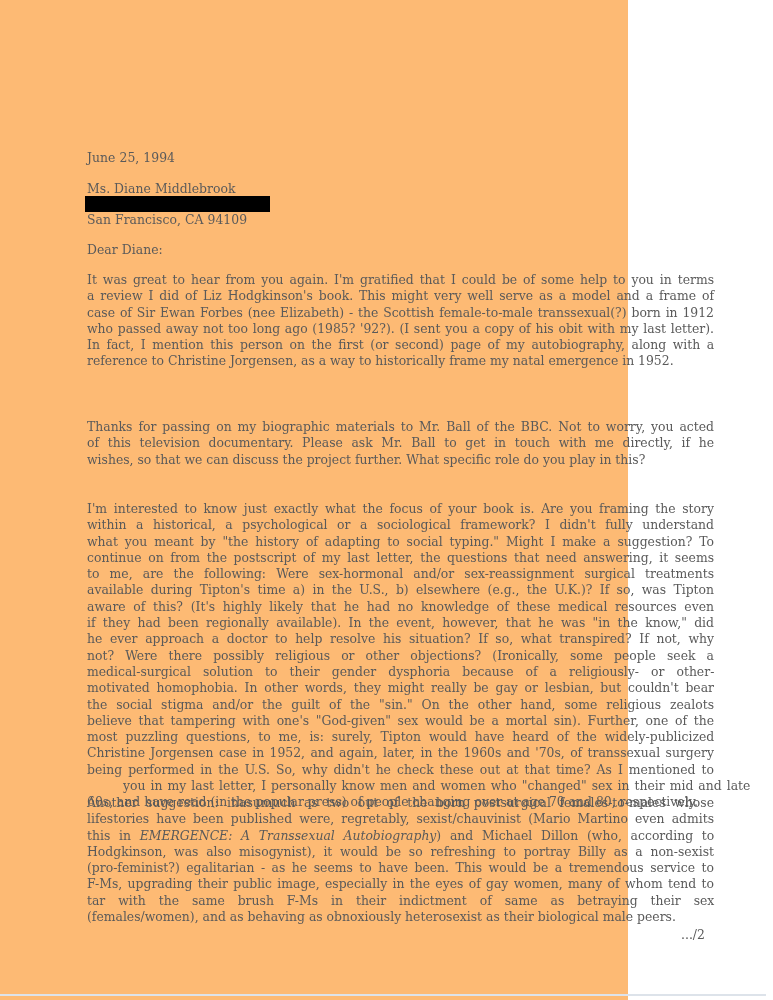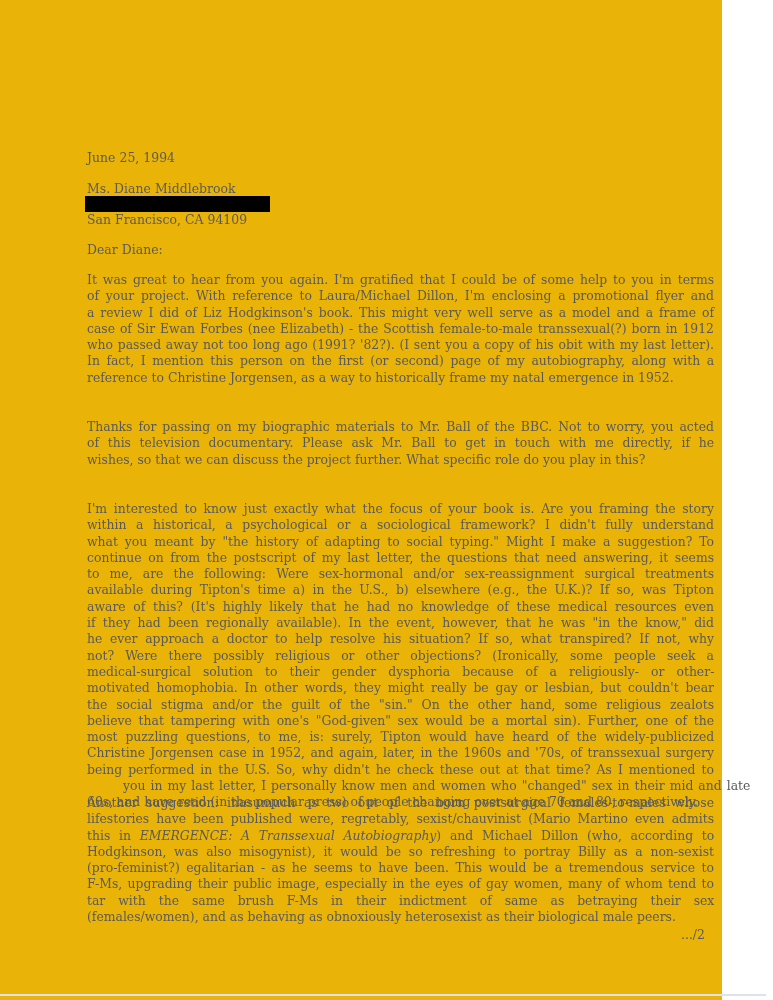--- a/index.html
+++ b/index.html
@@ -2,22 +2,22 @@
 <html><head>
 <meta charset="utf-8">
 <style>
   html, body { margin: 0; padding: 0; }
   body {
     width: 773px; height: 1000px; background: #ffffff; position: relative; overflow: hidden;
     font-family: "DejaVu Serif", "Liberation Serif", serif;
     color: #5a5a5a;
   }
   .page {
-    position: absolute; left: 0; top: 0; width: 722px; height: 1000px;
-    background: #eab308;
+    position: absolute; left: 0; top: 0; width: 628px; height: 1000px;
+    background: #fdba74;
   }
   .bottom-edge {
     position: absolute; left: 0; bottom: 4px; width: 766px; height: 2px;
     background: #dde3ea;
   }
   .line {
     position: absolute; left: 87px; font-size: 12.4px; line-height: 16px;
     white-space: nowrap; letter-spacing: 0.05px;
   }
   .para {
@@ -39,24 +39,23 @@
 
 <div class="page">
   <div class="line" style="top:150px;">June 25, 1994</div>
   <div class="line" style="top:181px;">Ms. Diane Middlebrook</div>
   <div class="redaction"></div>
   <div class="line" style="top:212px;">San Francisco, CA 94109</div>
   <div class="line" style="top:242px;">Dear Diane:</div>
 
   <div class="para" style="top:272px;">
       <div style="white-space: nowrap; display: block; word-spacing: 1.90476px;">It was great to hear from you again.  I'm gratified that I could be of some help to you in terms</div>
-      <div style="white-space: nowrap; display: block; word-spacing: 2.64286px;">of your project.  With reference to Laura/Michael Dillon, I'm enclosing a promotional flyer and</div>
       <div style="white-space: nowrap; display: block; word-spacing: 1.9px;">a review I did of Liz Hodgkinson's book.  This might very well serve as a model and a frame of</div>
       <div style="white-space: nowrap; display: block; word-spacing: 0.928571px;">case of Sir Ewan Forbes (nee Elizabeth) - the Scottish female-to-male transsexual(?) born in 1912</div>
-      <div style="white-space: nowrap; display: block; word-spacing: 0.761905px;">who passed away not too long ago (1991? '82?).  (I sent you a copy of his obit with my last letter).</div>
+      <div style="white-space: nowrap; display: block; word-spacing: 0.761905px;">who passed away not too long ago (1985? '92?).  (I sent you a copy of his obit with my last letter).</div>
       <div style="white-space: nowrap; display: block; word-spacing: 2.58824px;">In fact, I mention this person on the first (or second) page of my autobiography, along with a</div>
       <div class="last" style="white-space: nowrap; display: block;">reference to Christine Jorgensen, as a way to historically frame my natal emergence in 1952.</div>
     </div>
   <div class="para" style="top:419px;">
       <div style="white-space: nowrap; display: block; word-spacing: 1.88889px;">Thanks for passing on my biographic materials to Mr. Ball of the BBC.  Not to worry, you acted</div>
       <div style="white-space: nowrap; display: block; word-spacing: 4.41176px;">of this television documentary.  Please ask Mr. Ball to get in touch with me directly, if he</div>
       <div class="last" style="white-space: nowrap; display: block;">wishes, so that we can discuss the project further.  What specific role do you play in this?</div>
     </div>
   <div class="para" style="top:501px;">
       <div style="white-space: nowrap; display: block; word-spacing: 2.55556px;">I'm interested to know just exactly what the focus of your book is.  Are you framing the story</div>

